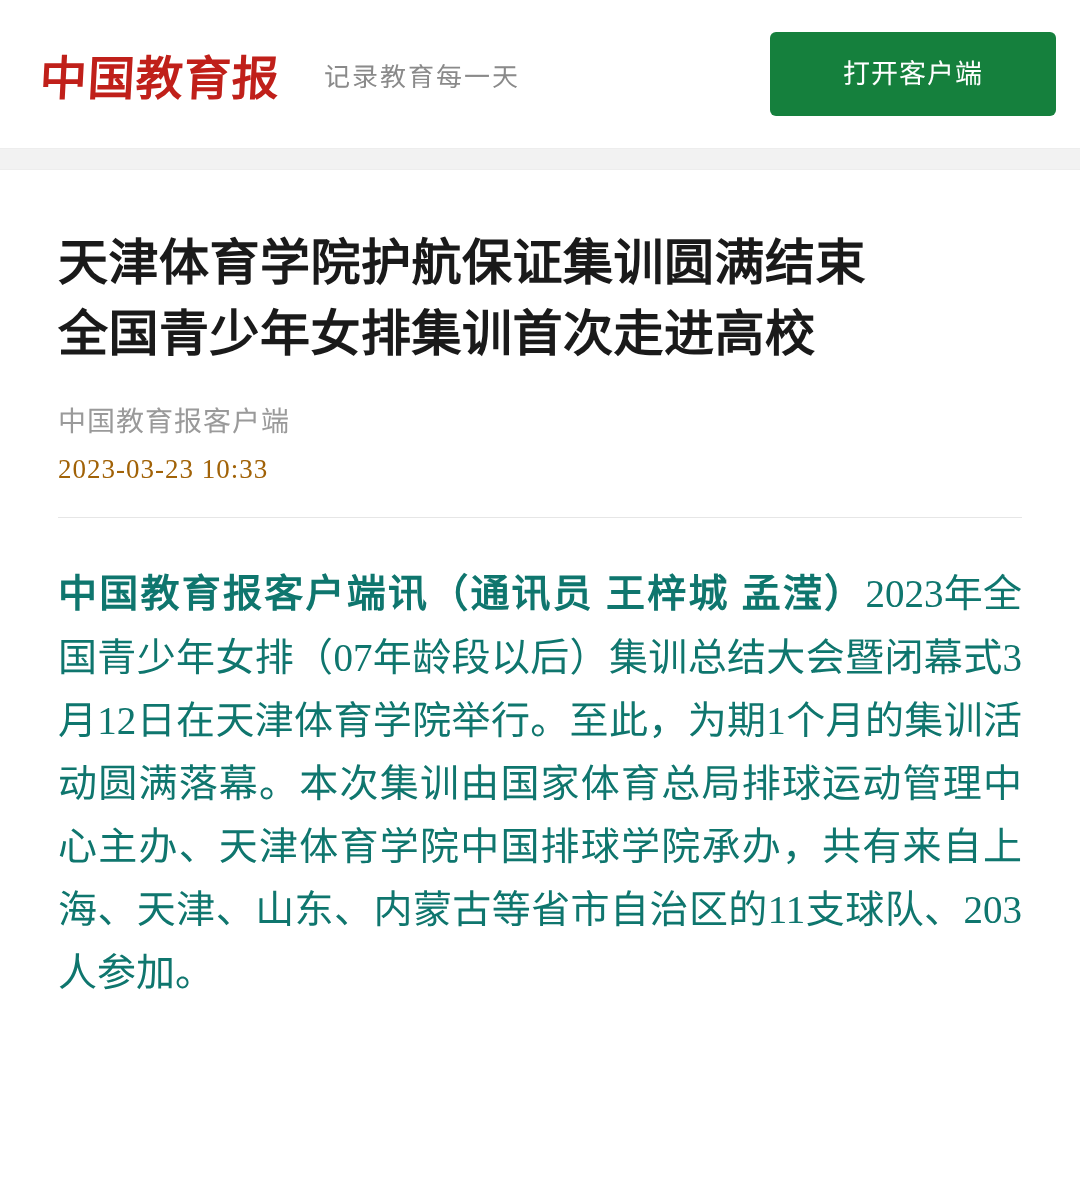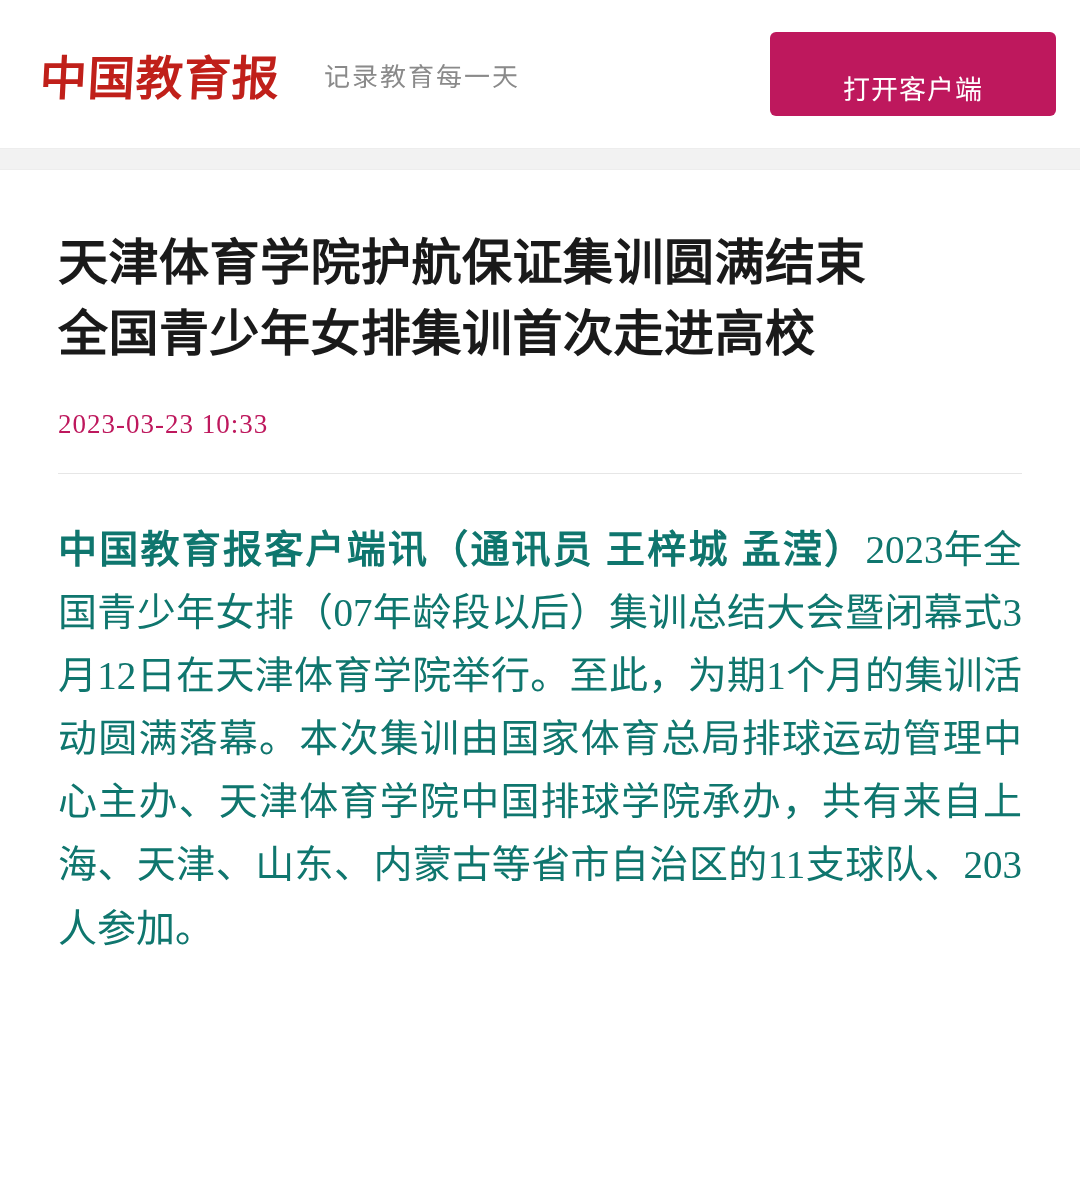--- a/index.html
+++ b/index.html
@@ -41,33 +41,33 @@
     margin-left: 44px;
     color: #8a8a8a;
     font-size: 26px;
     font-family: "Liberation Serif", "DejaVu Serif", serif;
     letter-spacing: 2px;
     white-space: nowrap;
   }
   .header-spacer { flex: 1 1 auto; }
   .open-app-button {
     flex: 0 0 auto;
-    background: #be185d;
+    background: #15803d;
     color: #ffffff;
     font-size: 27px;
     font-family: "Liberation Sans", sans-serif;
     letter-spacing: 1px;
     border: none;
     border-radius: 6px;
     width: 286px;
     height: 84px;
     line-height: 84px;
     text-align: center;
     cursor: pointer;
-    padding: 16px;
+    padding: 0;
   }
 
   
   .header-band {
     height: 20px;
     background: #f2f2f2;
     border-top: 1px solid #ededed;
     border-bottom: 1px solid #ededed;
   }
 
@@ -91,21 +91,21 @@
   .article-meta {
     margin-top: 30px;
   }
   .meta-source {
     color: #9a9a9a;
     font-size: 28px;
     line-height: 1.6;
     letter-spacing: 1px;
   }
   .meta-datetime {
-    color: #be185d;
+    color: #a16207;
     font-size: 27px;
     line-height: 1.8;
     letter-spacing: 1px;
   }
 
   .meta-rule {
     margin-top: 24px;
     border: 0;
     border-top: 1px solid #e6e6e6;
   }
@@ -143,20 +143,21 @@
 <div class="header-band"></div>
 
 <div class="article">
 
   <h1 class="article-title">
     <span class="title-line">天津体育学院护航保证集训圆满结束</span>
     <span class="title-line">全国青少年女排集训首次走进高校</span>
   </h1>
 
   <div class="article-meta">
+    <div class="meta-source">中国教育报客户端</div>
     <div class="meta-datetime">2023-03-23  10:33</div>
   </div>
 
   <hr class="meta-rule">
 
   <div class="article-body">
     <p class="body-paragraph">
       <span class="lead">中国教育报客户端讯（通讯员 王梓城 孟滢）</span><span>2023年全国青少年女排（07年龄段以后）集训总结大会暨闭幕式3月12日在天津体育学院举行。至此，为期1个月的集训活动圆满落幕。本次集训由国家体育总局排球运动管理中心主办、天津体育学院中国排球学院承办，共有来自上海、天津、山东、内蒙古等省市自治区的11支球队、203人参加。</span>
     </p>
   </div>

